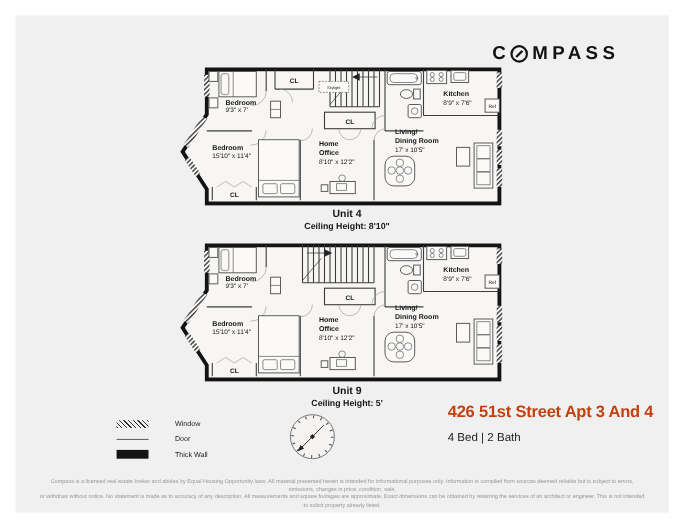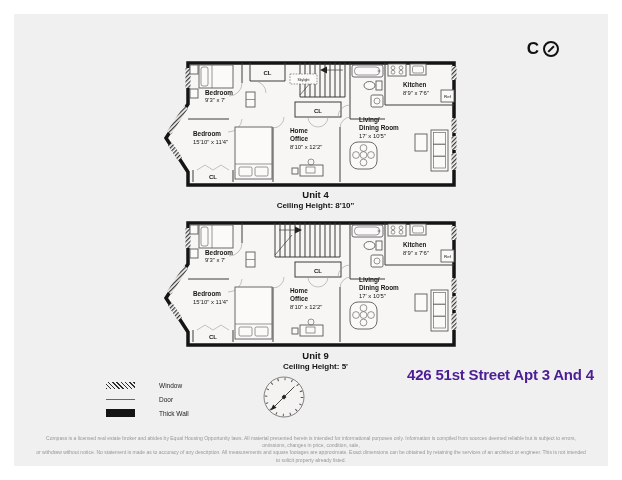--- a/index.html
+++ b/index.html
@@ -44,34 +44,35 @@
   .sw { width:29px; flex:0 0 29px; }
   .sw-window { height:7px; background:repeating-linear-gradient(45deg,#2c2c2c 0 1px,transparent 1px 3px); }
   .sw-door   { height:1px; background:#666; }
   .sw-wall   { height:8px; background:#141414; }
   .legend-label { font-size:6.5px; color:#222; margin-left:24px; }
 
   .compass-rose { position:absolute; left:247px; top:360px; }
 
   
   .address { position:absolute; left:393px; top:351px; }
-  .addr-line { font-size:15px; font-weight:700; letter-spacing:-0.2px; line-height:20px; color:#4c1d95; }
+  .addr-line { font-size:15px; font-weight:700; letter-spacing:-0.2px; line-height:20px; color:#c2410c; }
   .addr-meta { margin-top:7px; font-size:10.5px; font-weight:400; color:#222; }
 
   .disclaimer { position:absolute; left:20px; right:20px; top:421px; text-align:center;
                 font-size:5px; line-height:7.2px; color:#979797; }
 </style>
 </head>
 <body>
 
 <div class="sheet">
 
   <div class="logo">
     <span class="ltr">C</span>
     <span class="o-icon"></span>
+    <span class="ltr">MPASS</span>
   </div>
 
   <svg class="plan" style="top:47px" width="305" height="126" viewBox="0 0 305 126">
     <defs>
       <pattern id="h4" width="3" height="3" patternUnits="userSpaceOnUse" patternTransform="rotate(45)">
         <rect width="3" height="3" fill="#fdfdfc"></rect>
           <rect width="1.3" height="3" fill="#3a3a3a"></rect>
       </pattern>
     </defs>
     <g>
@@ -376,20 +377,21 @@
   <svg class="compass-rose" width="46" height="46" viewBox="0 0 46 46">
     <circle cx="23" cy="23" r="20" fill="#f4f3f2" stroke="#666" stroke-width="0.8"></circle>
     <circle cx="23" cy="23" r="18" fill="none" stroke="#555" stroke-width="2.6" stroke-dasharray="1,6.07"></circle>
     <line x1="33.5" y1="12.5" x2="13.5" y2="32.5" stroke="#333" stroke-width="0.9"></line>
     <polygon points="9.5,36.5 15.5,33.8 12.2,30.5" fill="#222"></polygon>
     <polygon points="23,20.6 25.4,23 23,25.4 20.6,23" fill="#222"></polygon>
   </svg>
 
   <div class="address">
     <div class="addr-line">426 51st Street Apt 3 And 4</div>
+    <div class="addr-meta">4 Bed | 2 Bath</div>
   </div>
 
   <div class="disclaimer">
     <div>Compass is a licensed real estate broker and abides by Equal Housing Opportunity laws. All material presented herein is intended for informational purposes only. Information is compiled from sources deemed reliable but is subject to errors, omissions, changes in price, condition, sale,</div>
     <div>or withdraw without notice. No statement is made as to accuracy of any description. All measurements and square footages are approximate. Exact dimensions can be obtained by retaining the services of an architect or engineer. This is not intended to solicit property already listed.</div>
   </div>
 
 </div>
 
 </body></html>

